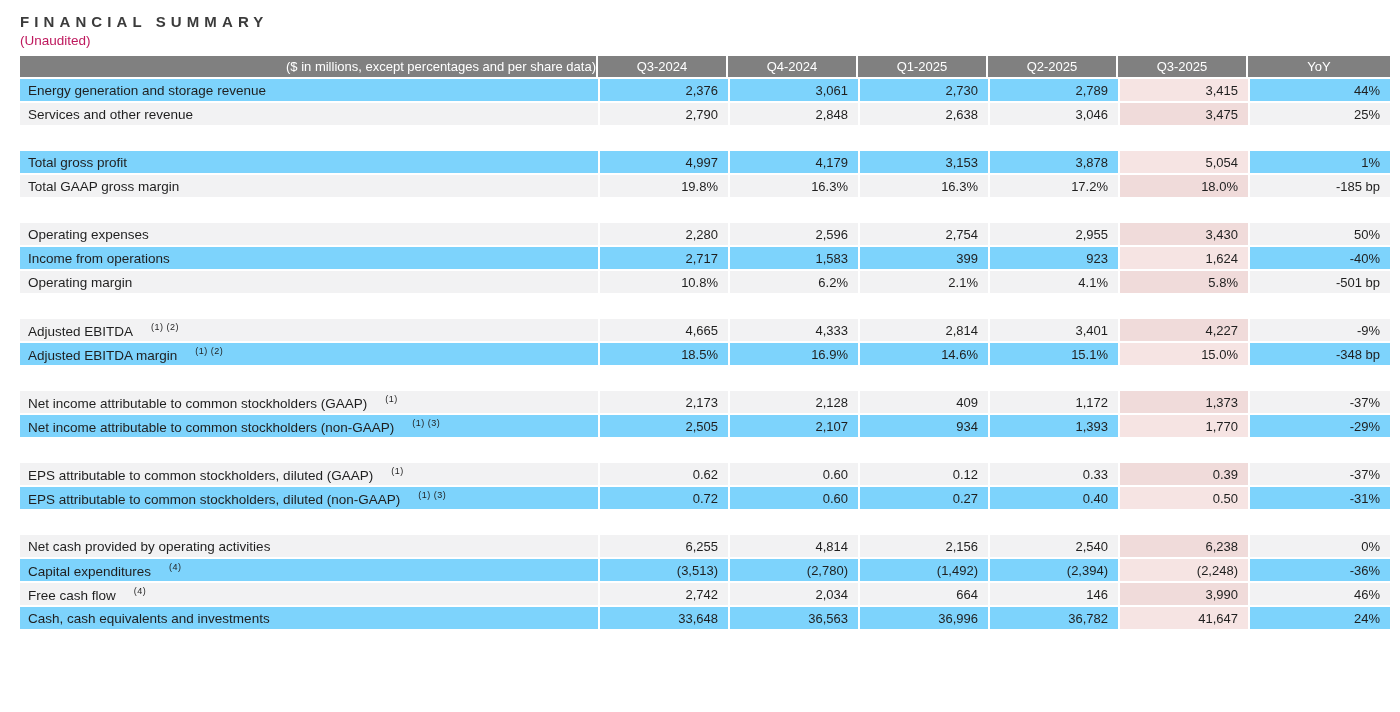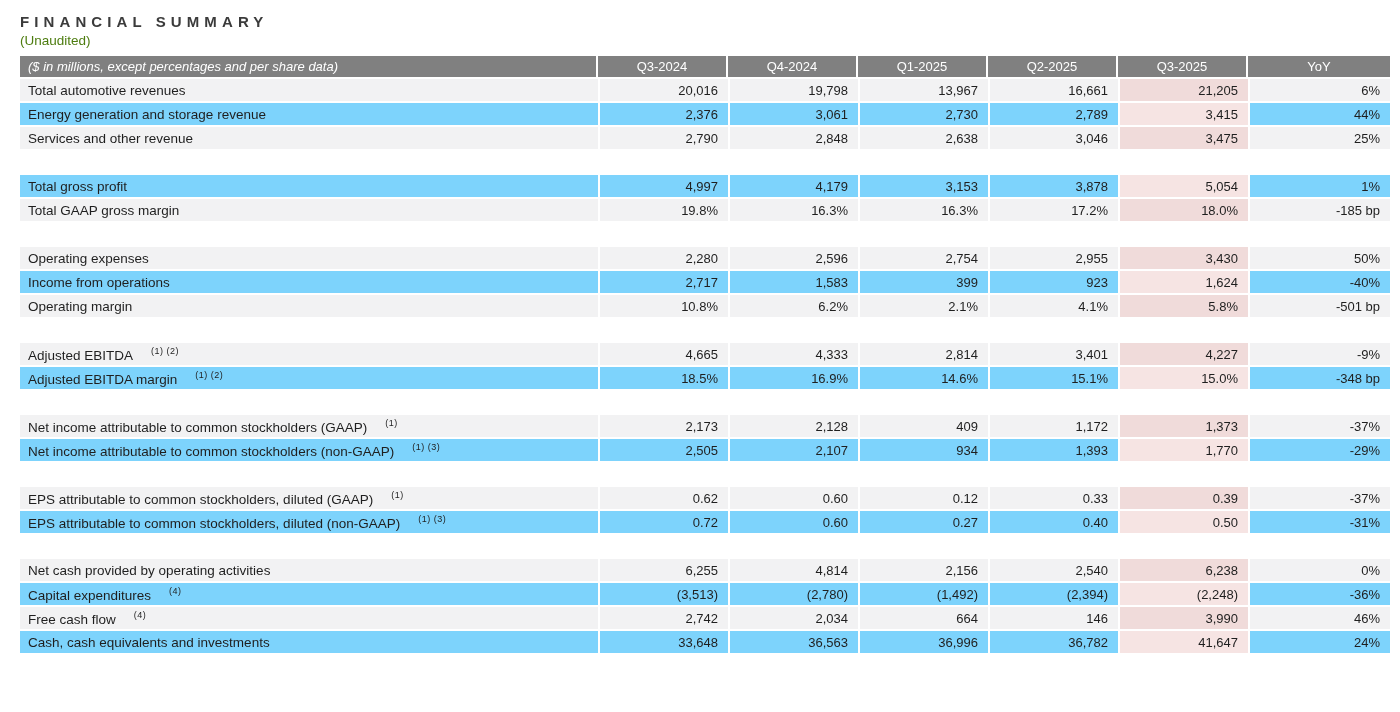--- a/index.html
+++ b/index.html
@@ -21,21 +21,21 @@
     font-size: 15px;
     line-height: 19px;
     font-weight: bold;
     color: #3b3b3b;
     letter-spacing: 0.34em;
     margin: 0;
   }
   .doc-subtitle {
     font-size: 13.5px;
     line-height: 20px;
-    color: #4d7c0f;
+    color: #be185d;
     margin: 0 0 5px 0;
   }
   table.fin {
     border-collapse: separate;
     border-spacing: 0;
     table-layout: fixed;
     width: 1370px;
     font-size: 13px;
     color: var(--text, #1f1f1f);
   }
@@ -49,23 +49,22 @@
     font-weight: normal;
     font-size: 13px;
     height: 21px;
     padding: 0;
     text-align: center;
     vertical-align: middle;
     border-bottom: 2px solid #ffffff;
   }
   thead th:not(:last-child) { border-right: 2px solid #ffffff; }
   thead th.h-label {
-    text-align: left;
+    text-align: right;
     padding-left: 8px;
-    font-style: italic;
   }
 
   tbody td {
     height: 22px;
     padding: 0 10px 0 0;
     vertical-align: middle;
     text-align: right;
     border-bottom: 2px solid #ffffff;
     background: #ffffff;
     white-space: nowrap;
@@ -118,29 +117,20 @@
         <th class="h-label">($ in millions, except percentages and per share data)</th>
         <th>Q3-2024</th>
         <th>Q4-2024</th>
         <th>Q1-2025</th>
         <th>Q2-2025</th>
         <th>Q3-2025</th>
         <th>YoY</th>
       </tr>
     </thead>
     <tbody>
-        <tr class="shaded">
-          <td class="label-cell">Total automotive revenues</td>
-          <td class="num-cell">20,016</td>
-          <td class="num-cell">19,798</td>
-          <td class="num-cell">13,967</td>
-          <td class="num-cell">16,661</td>
-          <td class="num-cell hl">21,205</td>
-          <td class="num-cell">6%</td>
-        </tr>
         <tr class="plain">
           <td class="label-cell">Energy generation and storage revenue</td>
           <td class="num-cell">2,376</td>
           <td class="num-cell">3,061</td>
           <td class="num-cell">2,730</td>
           <td class="num-cell">2,789</td>
           <td class="num-cell hl">3,415</td>
           <td class="num-cell">44%</td>
         </tr>
         <tr class="shaded">

